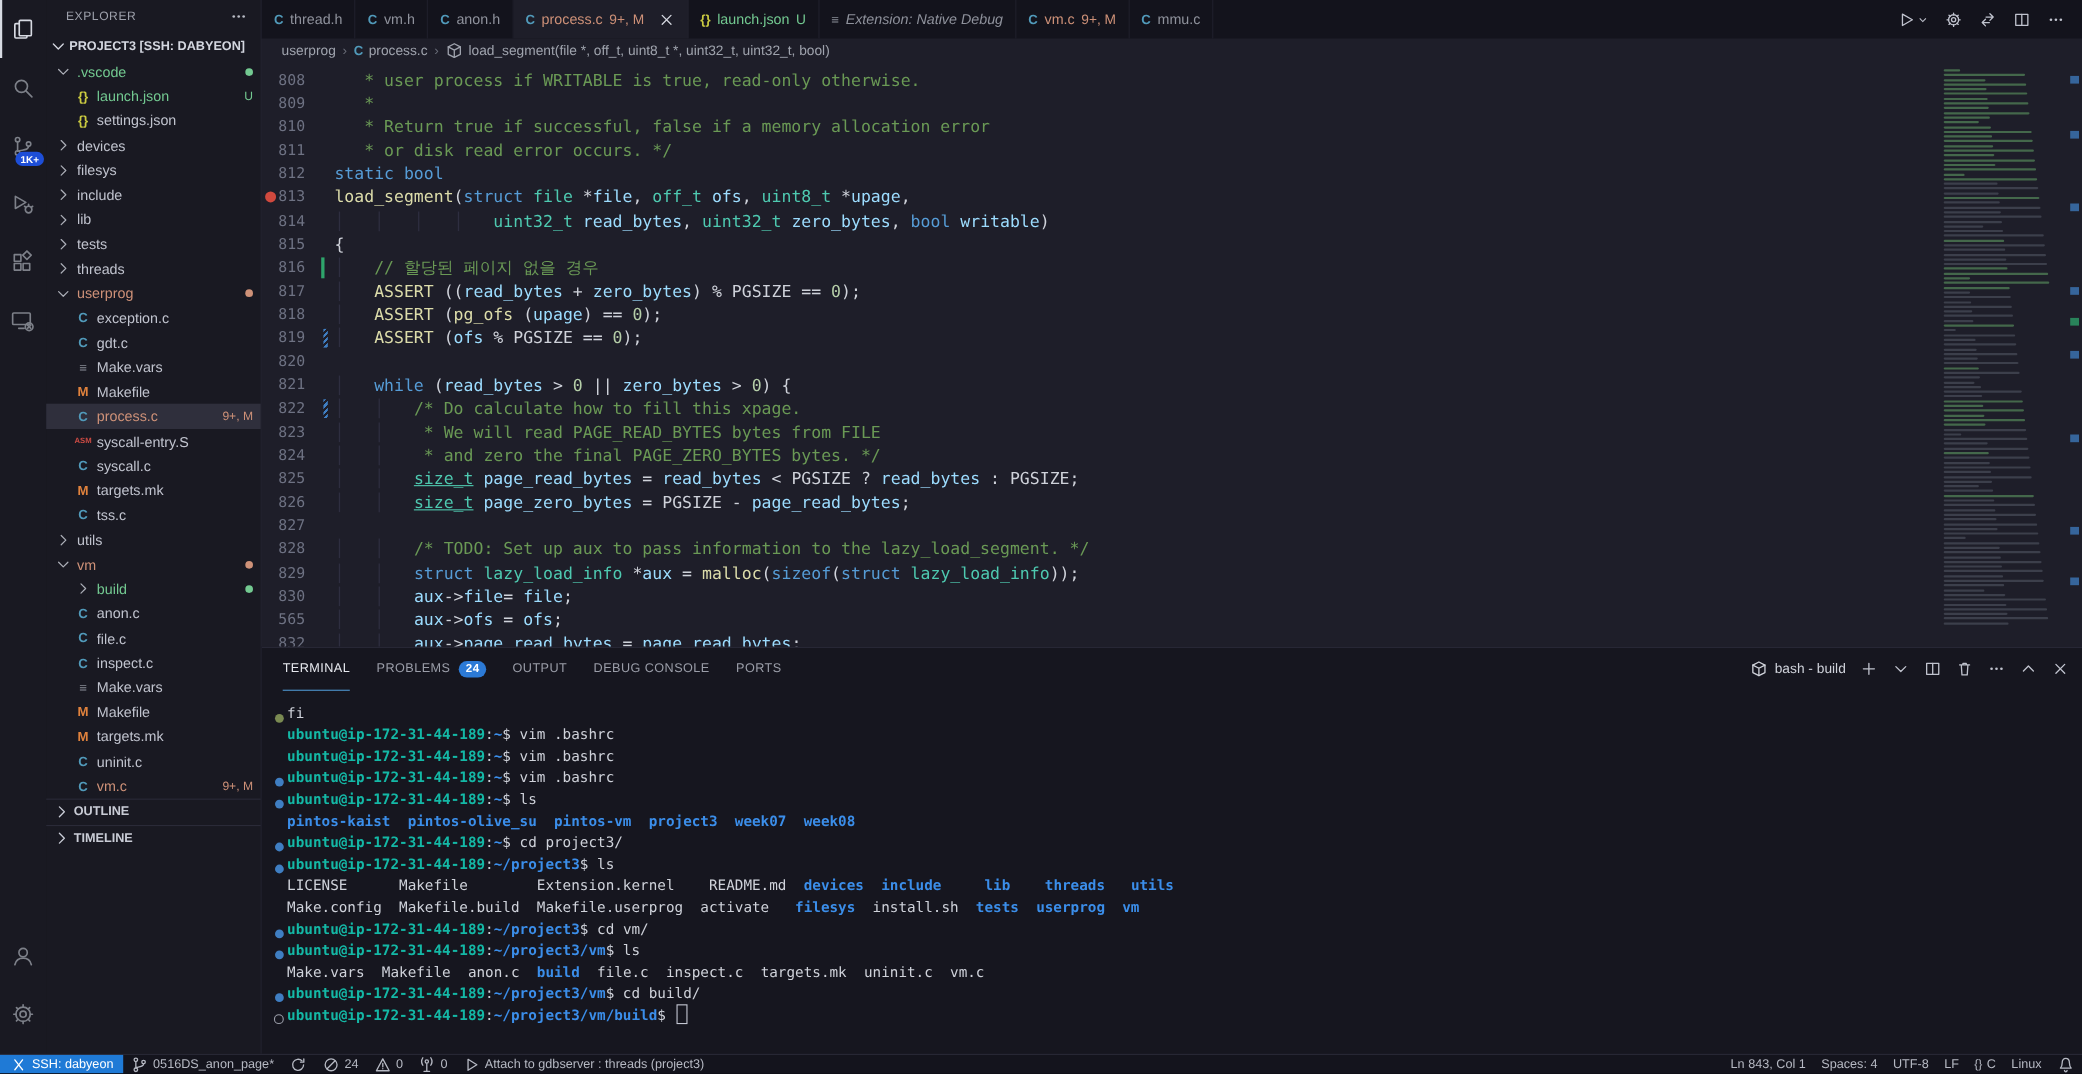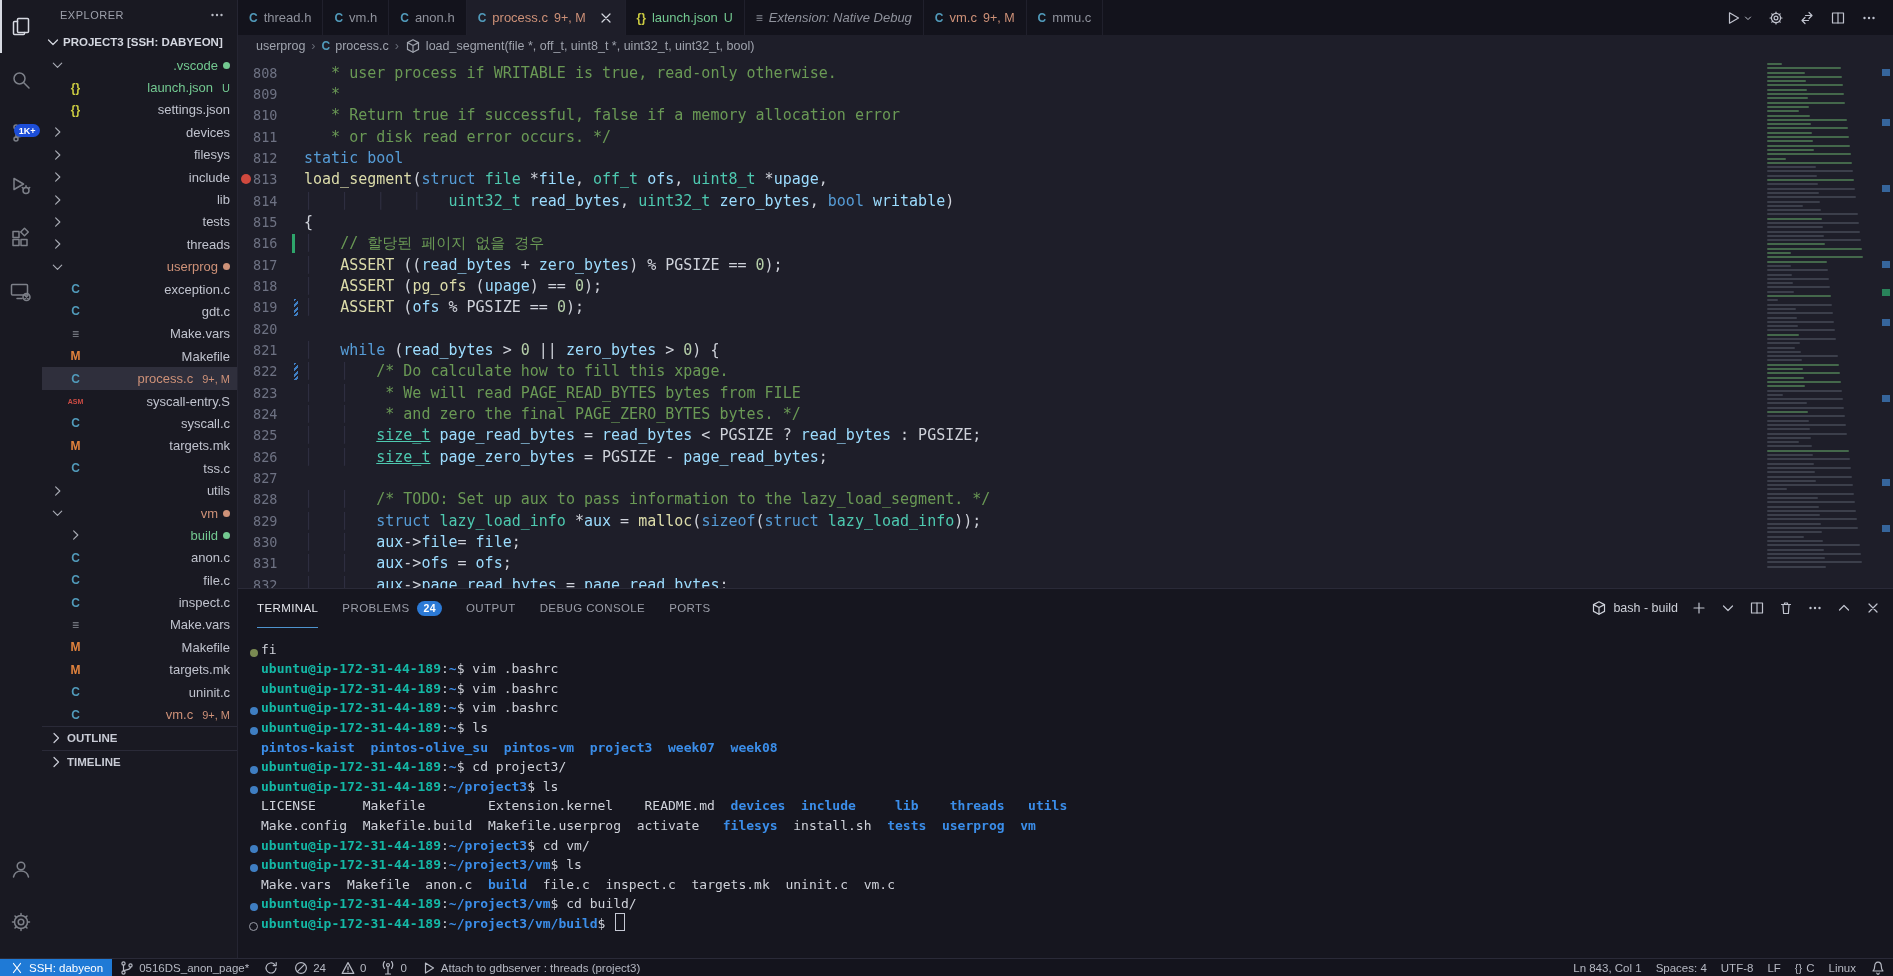--- a/index.html
+++ b/index.html
@@ -4,25 +4,25 @@
 <style>
   html,body{margin:0;padding:0;background:#0d0d13;}
   .screen{width:1893px;height:976px;overflow:hidden;display:flex;flex-direction:column;
           font-family:"Liberation Sans",sans-serif;color:#c5c8d4;background:#16161f;position:relative;}
   .top{display:flex;flex:1;min-height:0;}
 
   
   .activity{width:42px;background:#191922;display:flex;flex-direction:column;flex-shrink:0;}
   .act-item{width:42px;height:53px;display:flex;align-items:center;justify-content:center;color:#7d8089;position:relative;cursor:pointer;}
   .act-item.active{color:#d7dae2;box-shadow:inset 2px 0 0 #d7dae2;}
-  .act-badge{position:absolute;bottom:22px;right:2px;background:#1d4ed8;color:#fff;font-size:9px;font-weight:700;border-radius:9px;padding:1.5px 4.5px;}
+  .act-badge{position:absolute;bottom:8px;right:2px;background:#1d4ed8;color:#fff;font-size:9px;font-weight:700;border-radius:9px;padding:1.5px 4.5px;}
   .act-bottom{margin-top:auto;padding-bottom:10px;}
 
   
-  .sidebar{width:195px;background:#191922;border-right:1px solid #252532;display:flex;flex-direction:column;flex-shrink:0;font-size:13px;text-align:right;}
+  .sidebar{width:195px;background:#191922;border-right:1px solid #252532;display:flex;flex-direction:column;flex-shrink:0;font-size:13px;}
   .side-head{height:30px;display:flex;align-items:center;padding:0 12px 0 18px;font-size:11px;letter-spacing:.5px;color:#9da0ab;}
   .side-head .ic{margin-left:auto;color:#b9bcc6;cursor:pointer;}
   .proj-head{height:24px;display:flex;align-items:center;gap:2px;font-weight:700;font-size:11.5px;color:#d4d7e0;padding-left:3px;cursor:pointer;}
   .tree{display:flex;flex-direction:column;}
   .row{height:22.4px;display:flex;align-items:center;gap:5px;padding-right:7px;cursor:pointer;color:#c0c3ce;white-space:nowrap;}
   .row.sel{background:#2f2f3c;}
   .row .chev{width:15px;display:flex;justify-content:center;color:#aaadb6;flex-shrink:0;}
   .row .fico{width:15px;display:flex;justify-content:center;flex-shrink:0;}
   .row .label{flex:1;overflow:hidden;text-overflow:ellipsis;}
   .row.green .label{color:#73c991;}
@@ -744,21 +744,21 @@
               <span class="ctext"><span class="gd">│   │   </span><span class="kw">struct</span><span class="tx"> </span><span class="ty">lazy_load_info</span><span class="tx"> *</span><span class="vr">aux</span><span class="tx"> = </span><span class="fn">malloc</span><span class="tx">(</span><span class="kw">sizeof</span><span class="tx">(</span><span class="kw">struct</span><span class="tx"> </span><span class="ty">lazy_load_info</span><span class="tx">));</span></span>
             </div>
             <div class="code-line">
               <span class="bpcol"></span>
               <span class="lnum">830</span>
               <span class="gmark"></span>
               <span class="ctext"><span class="gd">│   │   </span><span class="vr">aux</span><span class="tx">-&gt;</span><span class="vr">file</span><span class="tx">= </span><span class="vr">file</span><span class="tx">;</span></span>
             </div>
             <div class="code-line">
               <span class="bpcol"></span>
-              <span class="lnum">831</span>
+              <span class="lnum">565</span>
               <span class="gmark"></span>
               <span class="ctext"><span class="gd">│   │   </span><span class="vr">aux</span><span class="tx">-&gt;</span><span class="vr">ofs</span><span class="tx"> = </span><span class="vr">ofs</span><span class="tx">;</span></span>
             </div>
             <div class="code-line">
               <span class="bpcol"></span>
               <span class="lnum">832</span>
               <span class="gmark"></span>
               <span class="ctext"><span class="gd">│   │   </span><span class="vr">aux</span><span class="tx">-&gt;</span><span class="vr">page_read_bytes</span><span class="tx"> = </span><span class="vr">page_read_bytes</span><span class="tx">;</span></span>
             </div>
           </div>

